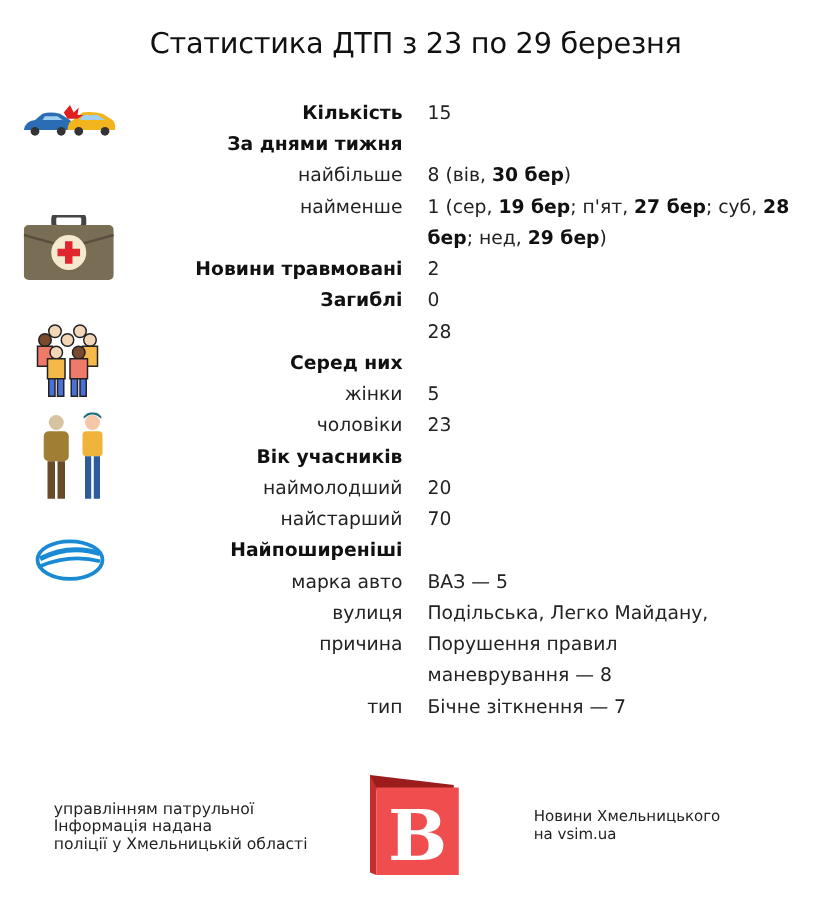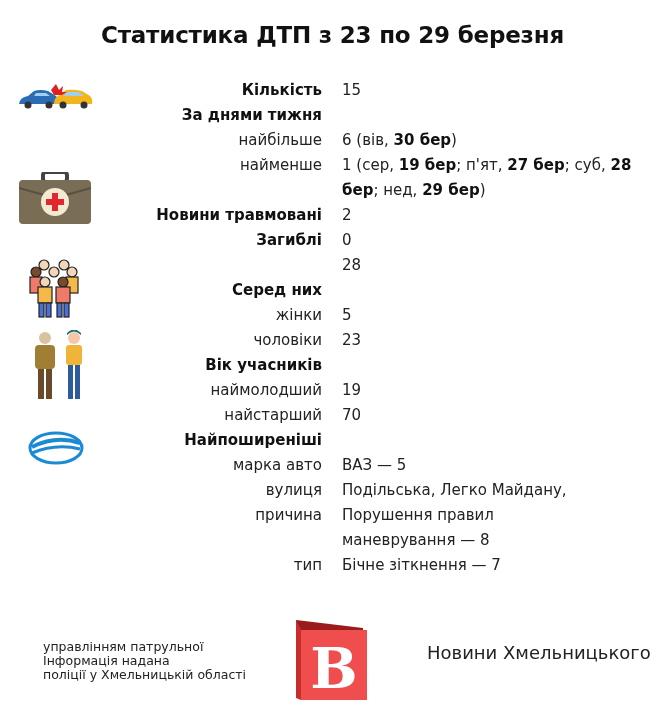--- a/index.html
+++ b/index.html
@@ -1,28 +1,28 @@
 <!DOCTYPE html>
 <html><head>
 <meta charset="utf-8">
 <style>
   html, body { margin:0; padding:0; background:#fff; }
   body { width:665px; height:723px; position:relative; overflow:hidden;
          font-family:"DejaVu Sans","Liberation Sans",sans-serif; color:#111; }
   .title { position:absolute; top:22px; left:0; width:665px; text-align:center;
-           font-size:23px; font-weight:700; letter-spacing:-0.2px; color:#111; }
+           font-size:23px; font-weight:400; letter-spacing:-0.2px; color:#111; }
   .rows { position:absolute; top:78px; left:0; width:665px; }
   .row { position:relative; height:25px; line-height:25px; font-size:15px; }
   .row .lbl { position:absolute; right:343px; text-align:right; white-space:nowrap; color:#222; }
   .row .lbl.b { font-weight:700; color:#111; }
   .row .val { position:absolute; left:342px; white-space:nowrap; color:#222; }
   .val b { font-weight:700; color:#111; }
   .icon { position:absolute; }
   .footer-left { position:absolute; left:43px; top:640px; font-size:12.5px; line-height:14px; color:#222; }
-  .footer-right { position:absolute; left:427px; top:646px; font-size:18px; line-height:14px; color:#222; }
+  .footer-right { position:absolute; left:427px; top:646px; font-size:12px; line-height:14px; color:#222; }
   .logo { position:absolute; left:293px; top:620px; width:82px; height:80px; }
 </style>
 </head>
 <body>
 
 <div class="title">Статистика ДТП з 23 по 29 березня</div>
 
 <svg class="icon" style="left:18px;top:84px" width="76" height="30" viewBox="0 0 76 30">
   <path d="M1 20 Q2 13 10 12 L16 7 Q22 5 30 7 L38 12 Q40 14 40 20 Z" fill="#2a6db5"></path>
   <path d="M36 20 Q36 13 42 11 L48 6 Q56 5 64 7 L72 12 Q75 15 74 20 Z" fill="#f2b51d"></path>
@@ -85,21 +85,21 @@
 <div class="rows">
   <div class="row">
       <span class="lbl b">Кількість</span>
       <span class="val">15</span>
     </div>
   <div class="row">
       <span class="lbl b">За днями тижня</span>
     </div>
   <div class="row">
       <span class="lbl">найбільше</span>
-      <span class="val"><span>6 (вів, </span><b>30 бер</b><span>)</span></span>
+      <span class="val"><span>8 (вів, </span><b>30 бер</b><span>)</span></span>
     </div>
   <div class="row">
       <span class="lbl">найменше</span>
       <span class="val"><span>1 (сер, </span><b>19 бер</b><span>; п'ят, </span><b>27 бер</b><span>; суб, </span><b>28</b></span>
     </div>
   <div class="row">
       <span class="val"><b>бер</b><span>; нед, </span><b>29 бер</b><span>)</span></span>
     </div>
   <div class="row">
       <span class="lbl b">Новини травмовані</span>
@@ -121,21 +121,21 @@
     </div>
   <div class="row">
       <span class="lbl">чоловіки</span>
       <span class="val">23</span>
     </div>
   <div class="row">
       <span class="lbl b">Вік учасників</span>
     </div>
   <div class="row">
       <span class="lbl">наймолодший</span>
-      <span class="val">19</span>
+      <span class="val">20</span>
     </div>
   <div class="row">
       <span class="lbl">найстарший</span>
       <span class="val">70</span>
     </div>
   <div class="row">
       <span class="lbl b">Найпоширеніші</span>
     </div>
   <div class="row">
       <span class="lbl">марка авто</span>
@@ -166,13 +166,14 @@
 
 <svg class="logo" viewBox="0 0 82 80">
   <path d="M3 0 L70 8 L70 12 L3 12 Z" fill="#9b1c1c"></path>
   <path d="M3 0 L3 78 L8 80 L8 10 Z" fill="#c62e2e"></path>
   <rect x="8" y="10" width="66" height="70" fill="#f04e4e"></rect>
   <text x="41" y="68" text-anchor="middle" font-family="DejaVu Serif, serif" font-weight="700" font-size="56" fill="#fff">В</text>
 </svg>
 
 <div class="footer-right">
   <div>Новини Хмельницького</div>
+  <div>на vsim.ua</div>
 </div>
 
 </body></html>

